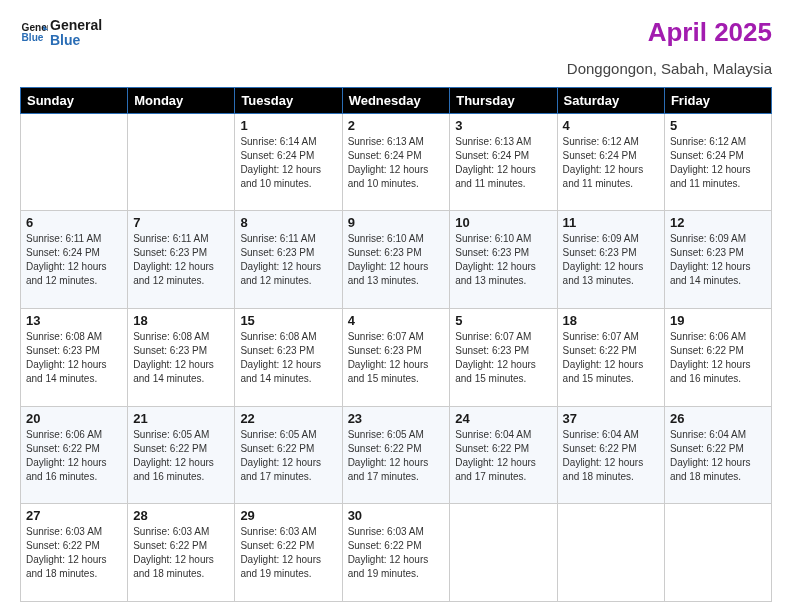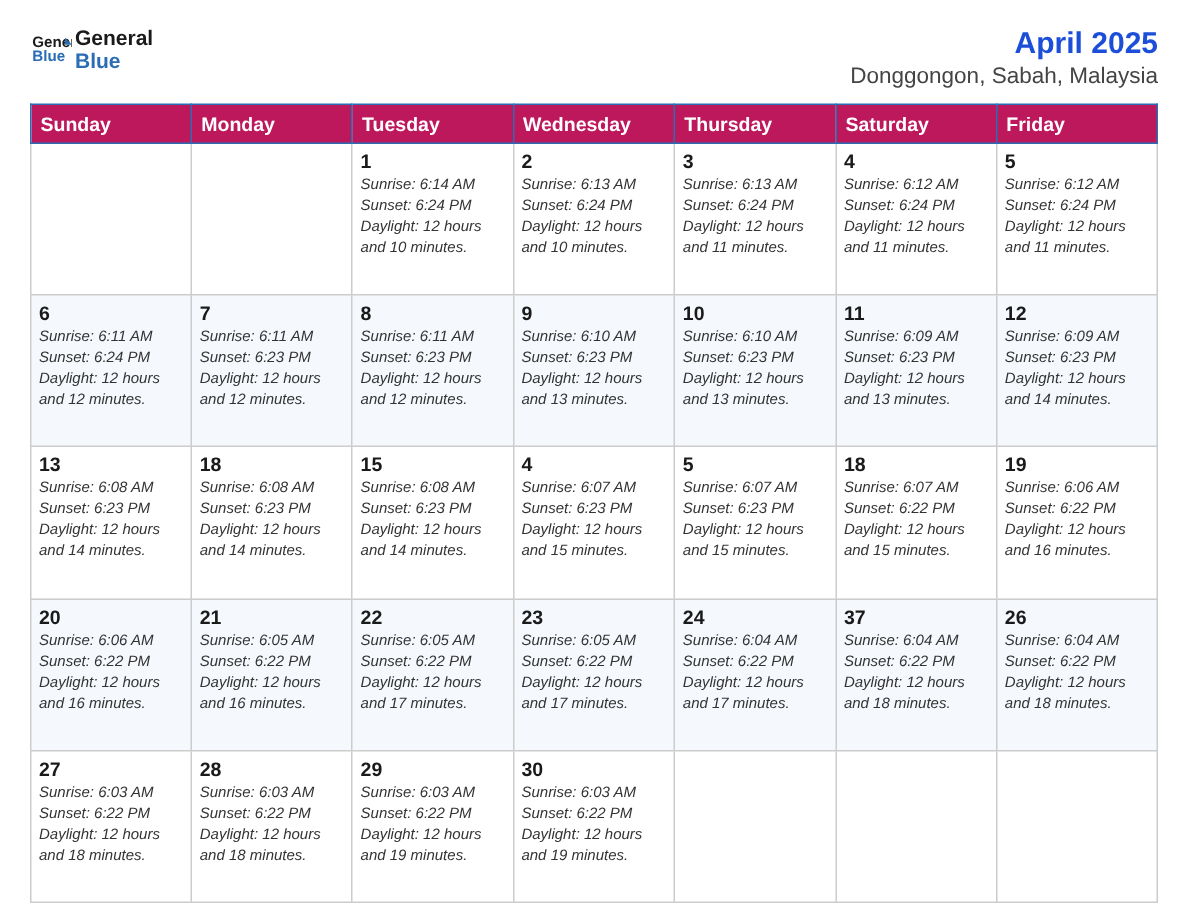--- a/index.html
+++ b/index.html
@@ -29,37 +29,37 @@
       gap: 2px;
     }
     .logo-icon {
       width: 28px;
       height: 28px;
     }
     .title-block {
       text-align: right;
     }
     .main-title {
-      font-size: 20px;
+      font-size: 26px;
       font-weight: bold;
-      color: #1d4ed8;
+      color: #a21caf;
       line-height: 1.1;
     }
     .subtitle {
       font-size: 15px;
       color: #444;
-      margin-top: 2px;
+      margin-top: 13px;
     }
     .calendar {
       width: 100%;
       border-collapse: collapse;
       flex: 1;
     }
     .calendar th {
-      background-color: #be185d;
+      background-color: #000000;
       color: #fff;
       text-align: left;
       padding: 5px 6px;
       font-size: 13px;
       font-weight: bold;
       border: 1px solid #2a6db5;
     }
     .calendar td {
       vertical-align: top;
       padding: 4px 5px;
@@ -77,21 +77,20 @@
       font-size: 13px;
       font-weight: bold;
       color: #1a1a1a;
       display: block;
       margin-bottom: 2px;
     }
     .day-info {
       font-size: 10px;
       color: #333;
       line-height: 1.4;
-      font-style: italic;
     }
     .empty-cell {
       background: #fff !important;
     }
   </style>
 </head>
 <body>
 
 <div class="page">
   <div class="header">

